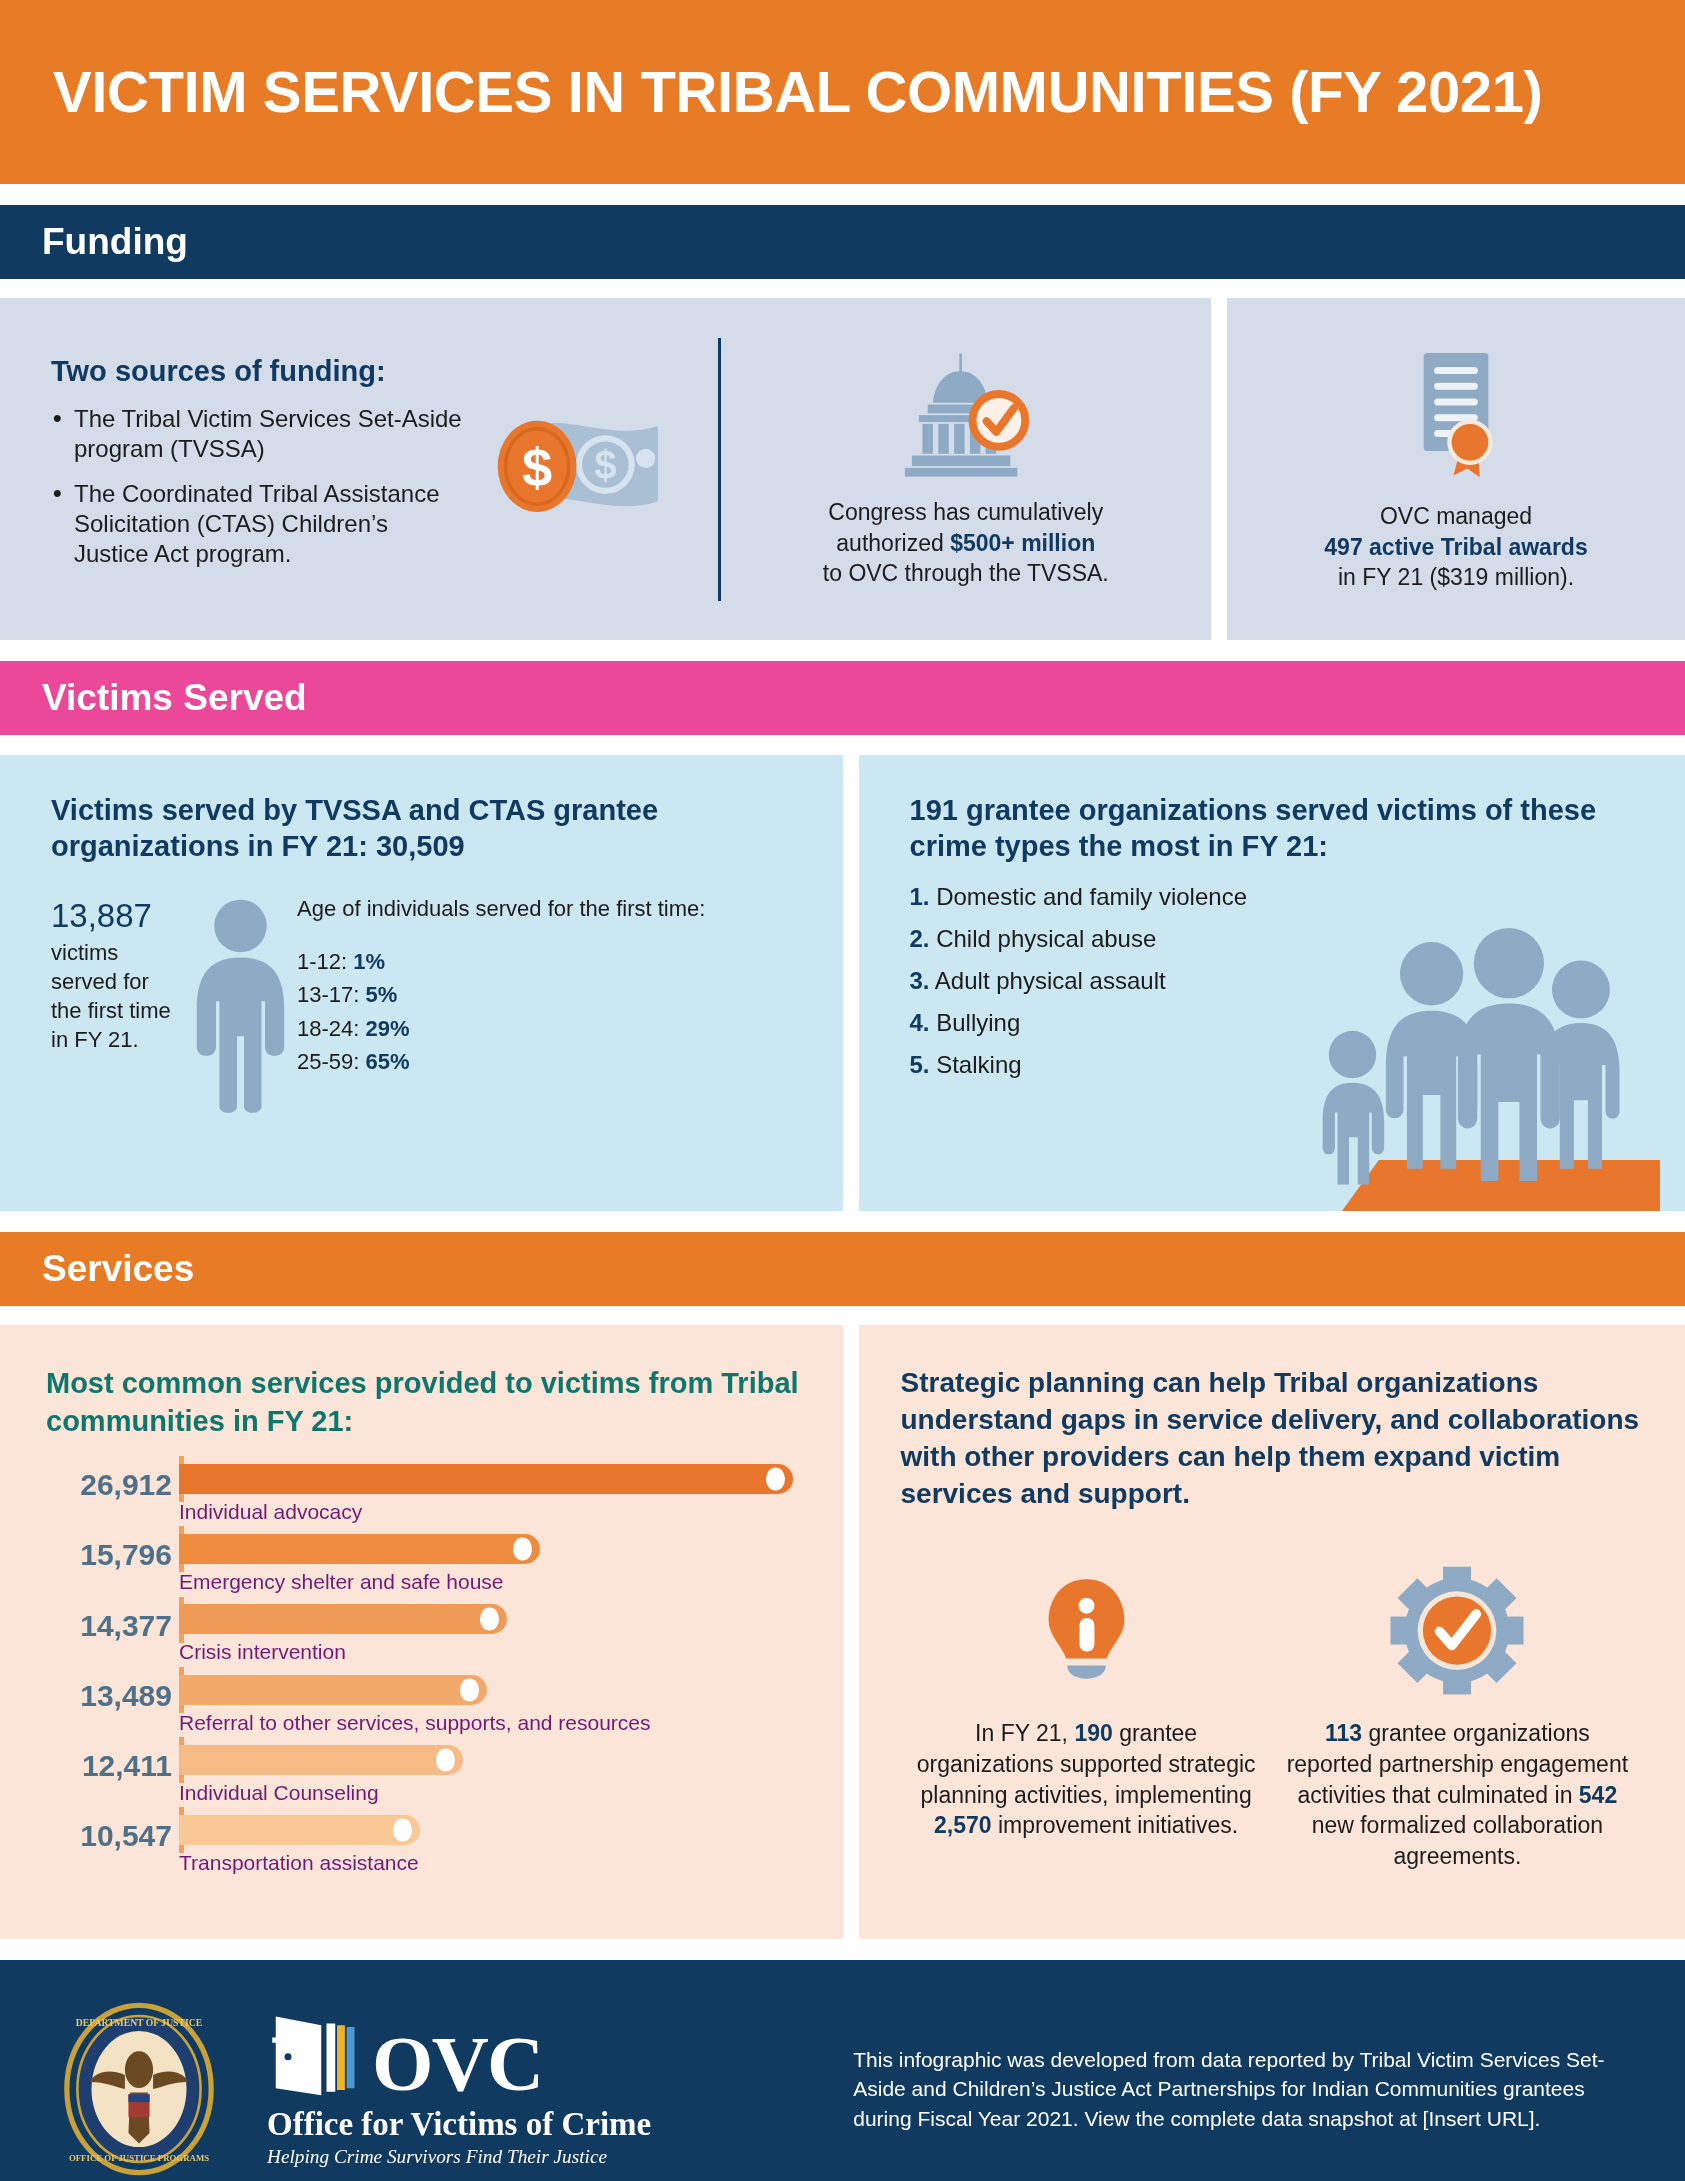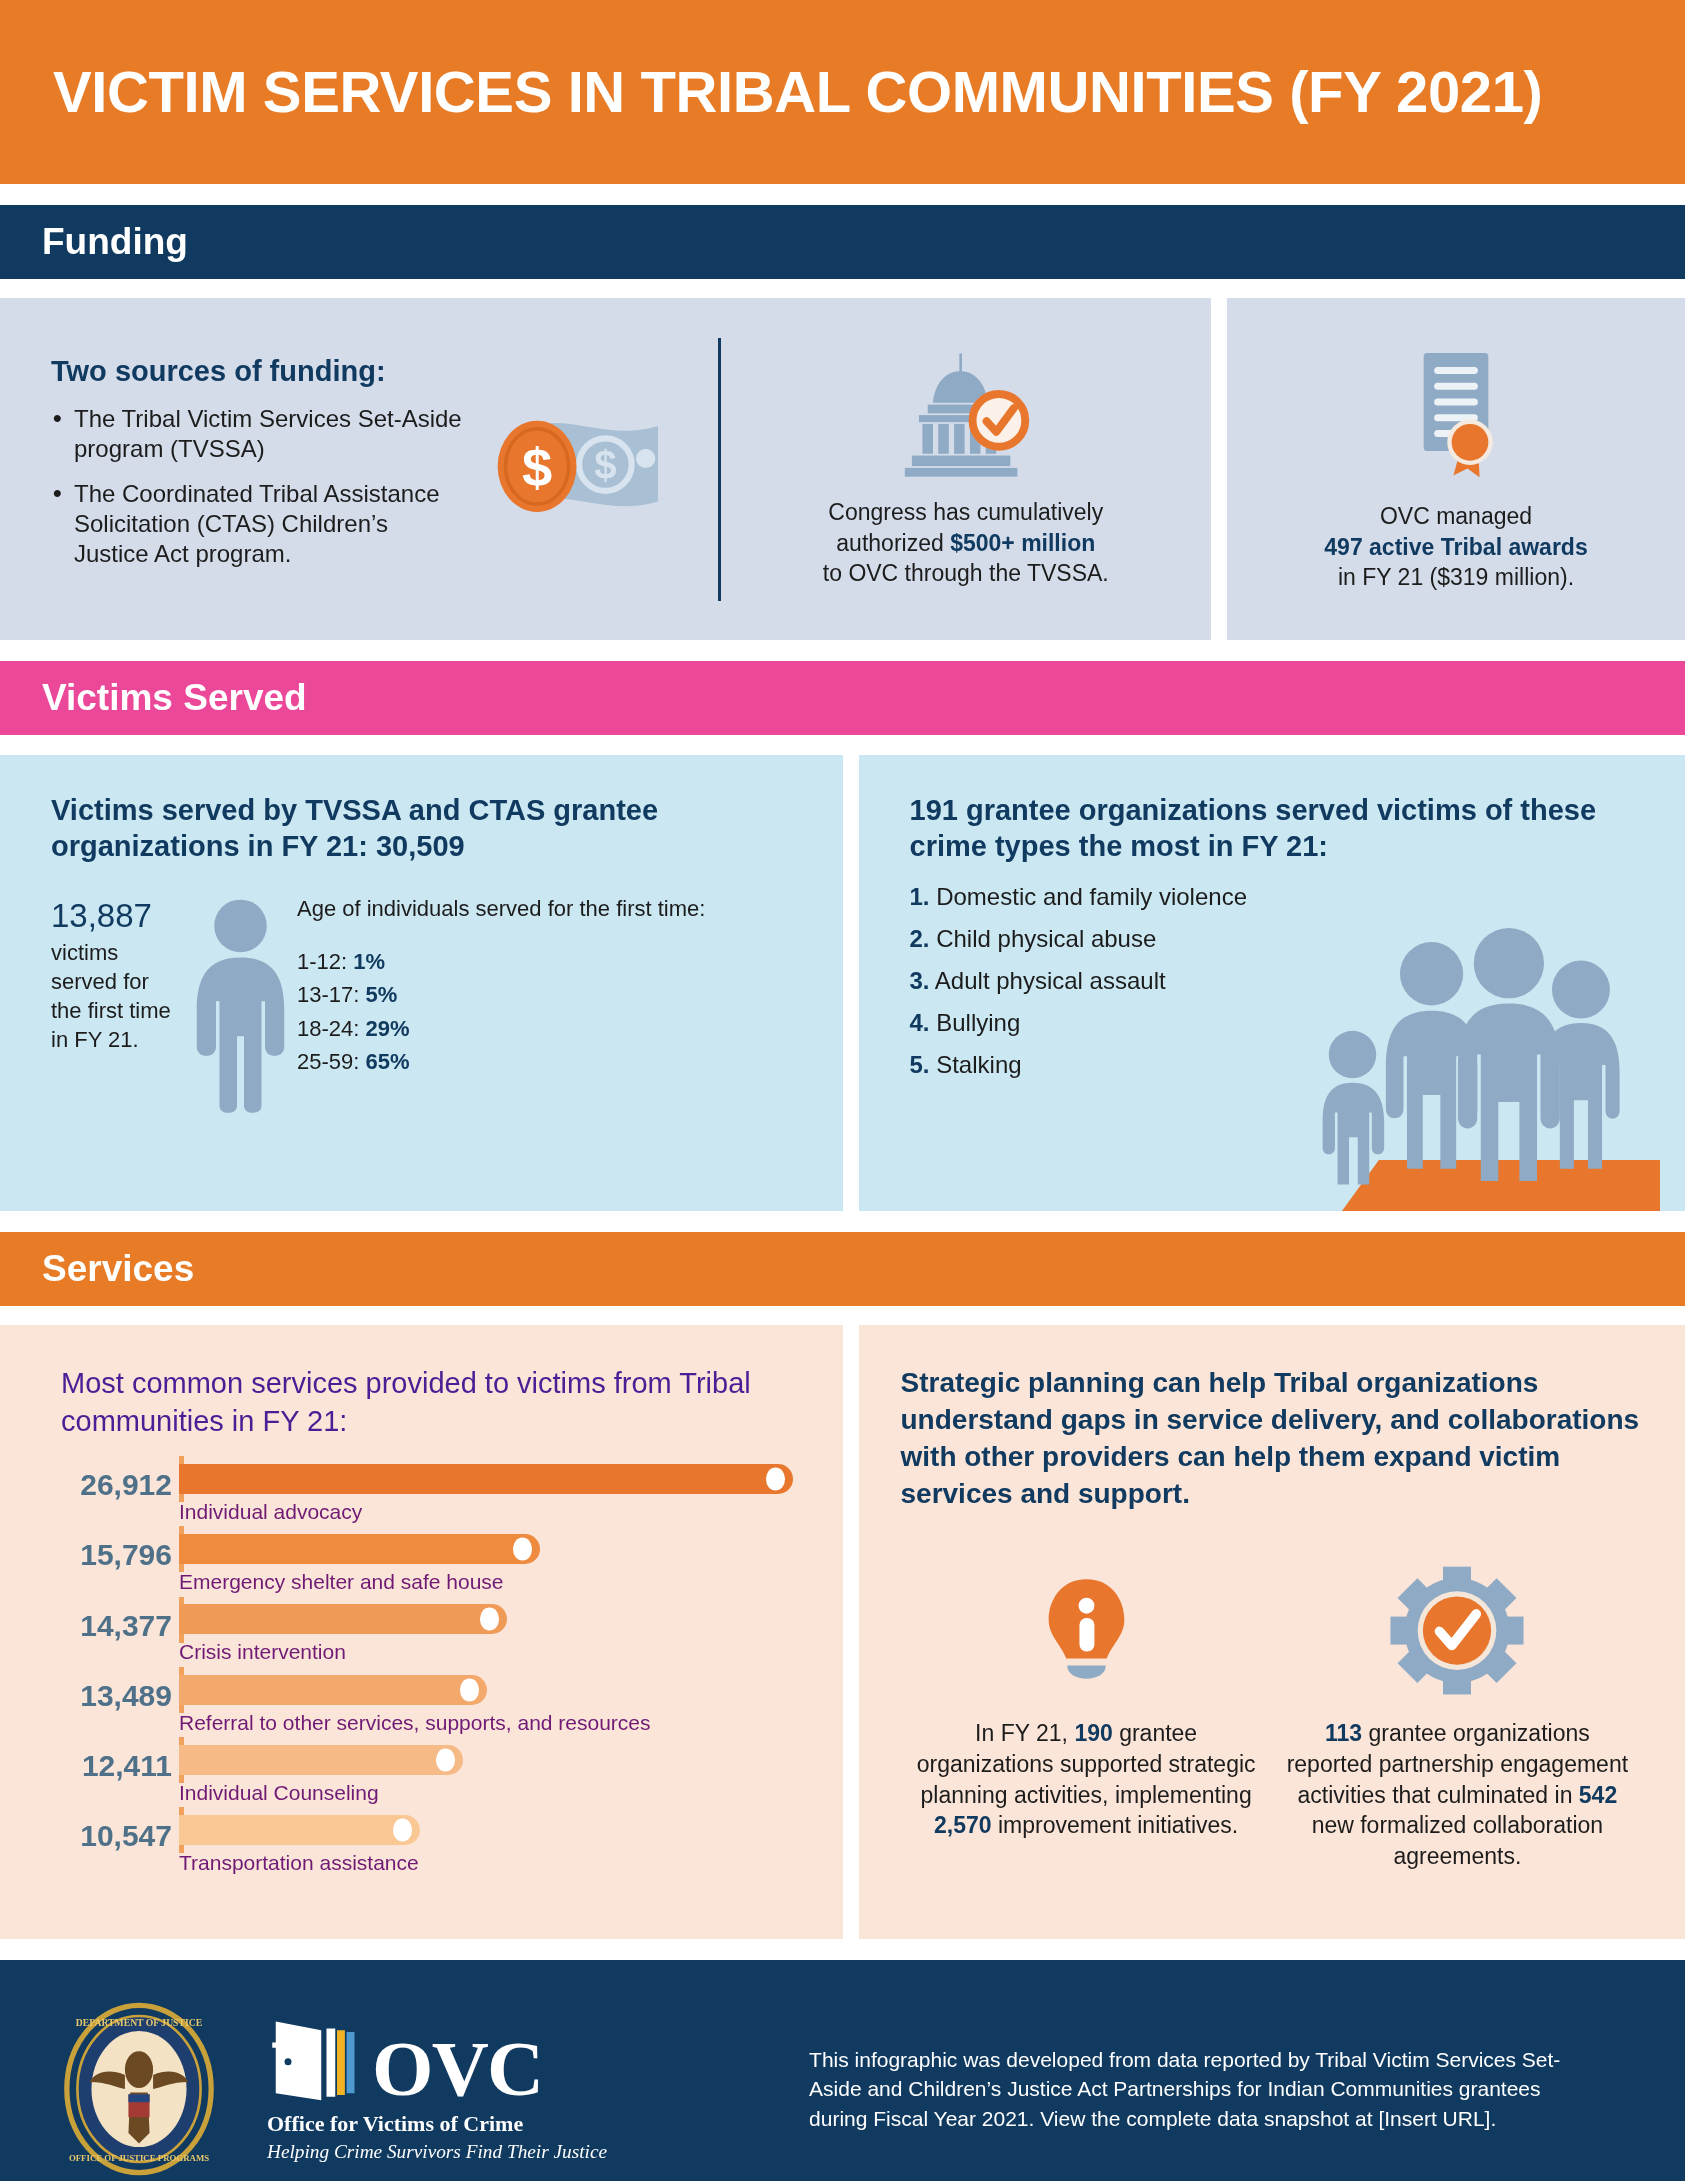--- a/index.html
+++ b/index.html
@@ -87,21 +87,21 @@
   .crime-head { color:#113A60; font-size:29px; font-weight:bold; line-height:1.25; }
   .crime-list { list-style:none; margin-top:19.3px; position:relative; z-index:2; }
   .crime-list li { color:#1c1c1c; font-size:24px; margin-bottom:14px; }
   .crime-list li b { color:#113A60; }
   .family-art { position:absolute; right:24.6px; bottom:0; width:369px; height:290px; }
 
   
   .services-panels { display:flex; margin-top:19.3px; gap:16px; }
   .panel-srv-a { background:#FBE5D8; width:843px; height:614px; padding:40px 35px 0 46px; }
   .panel-srv-b { background:#FBE5D8; width:827px; height:614px; padding:40px 42px 0 42px; }
-  .srv-head { color:#4c1d95; font-size:29px; font-weight:normal; line-height:1.3;margin-left:15px; }
+  .srv-head { color:#0f766e; font-size:29px; font-weight:bold; line-height:1.3; }
   .bars { margin-top:21px; }
   .bar-row { display:flex; align-items:flex-start; }
   .bar-val {
     width:133px; text-align:right; padding-right:7px;
     color:#4E7189; font-size:30px; font-weight:bold; line-height:1;
     padding-top:8.8px;
   }
   .bar-wrap { flex:1; }
   .bar-track { position:relative; height:35px; display:flex; align-items:center; }
   .bar-stub { width:5.3px; height:46px; background:#F0A15C; position:absolute; left:0; top:-5.3px; }
@@ -123,21 +123,21 @@
 
   
   .footer {
     background:#113A60; height:259px; margin-top:21px;
     display:flex; align-items:center; padding-left:51px;
   }
   .doj-seal { width:176px; height:176px; }
   .ovc-logo { margin-left:40px; }
   .ovc-row { display:flex; align-items:flex-end; }
   .ovc-word { color:#fff; font-family:"Liberation Serif", serif; font-size:79px; font-weight:bold; line-height:0.9; letter-spacing:-1.8px; }
-  .ovc-sub { color:#fff; font-family:"Liberation Serif", serif; font-size:22px; font-weight:bold; margin-top:7px; }
+  .ovc-sub { color:#fff; font-family:"Liberation Serif", serif; font-size:33px; font-weight:bold; margin-top:7px; }
   .ovc-tag { color:#fff; font-family:"Liberation Serif", serif; font-size:19.3px; font-style:italic; margin-top:3.5px; }
   .footer-note {
     color:#ffffff; font-size:21px; line-height:1.42; margin-left:202px; max-width:790px;
   }
 </style>
 </head>
 <body>
 
 <div class="page">
 

